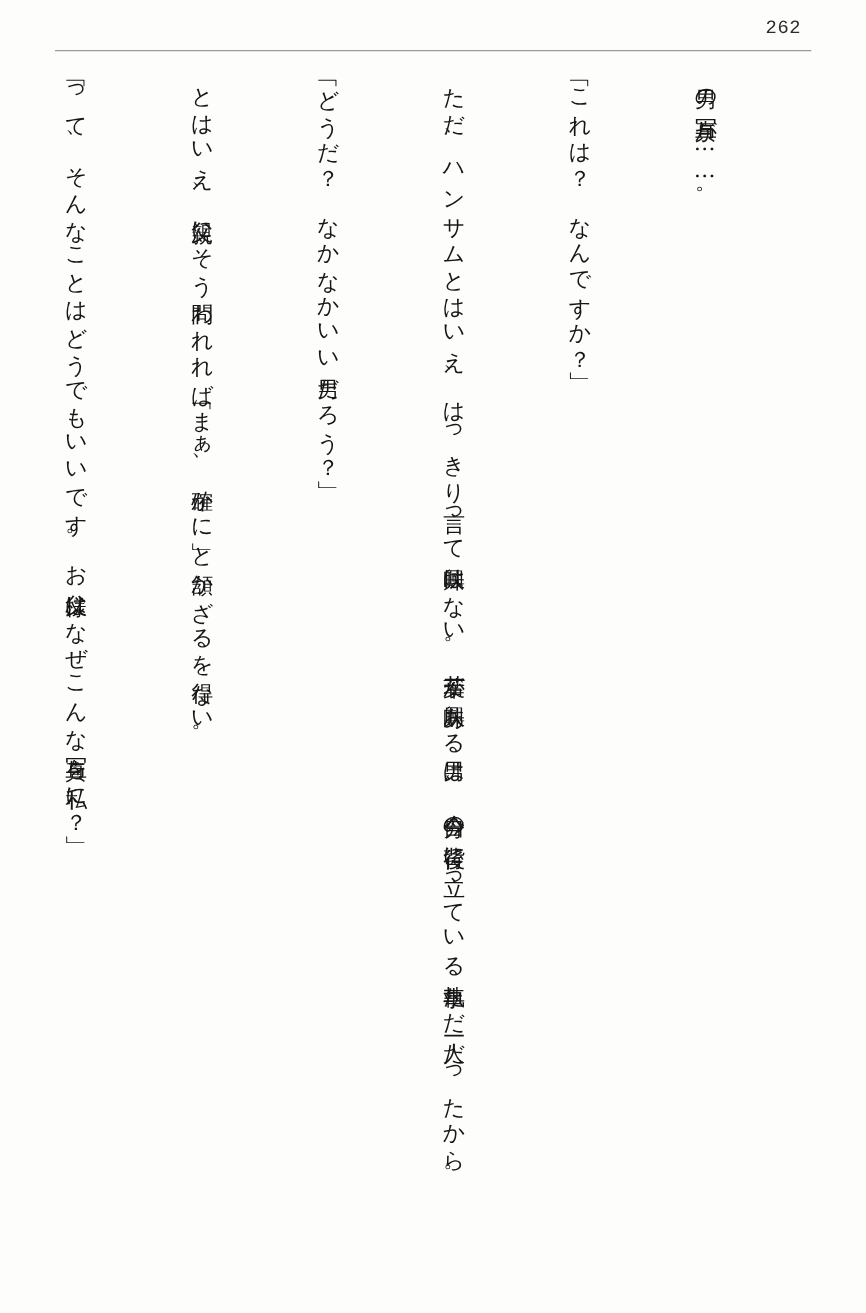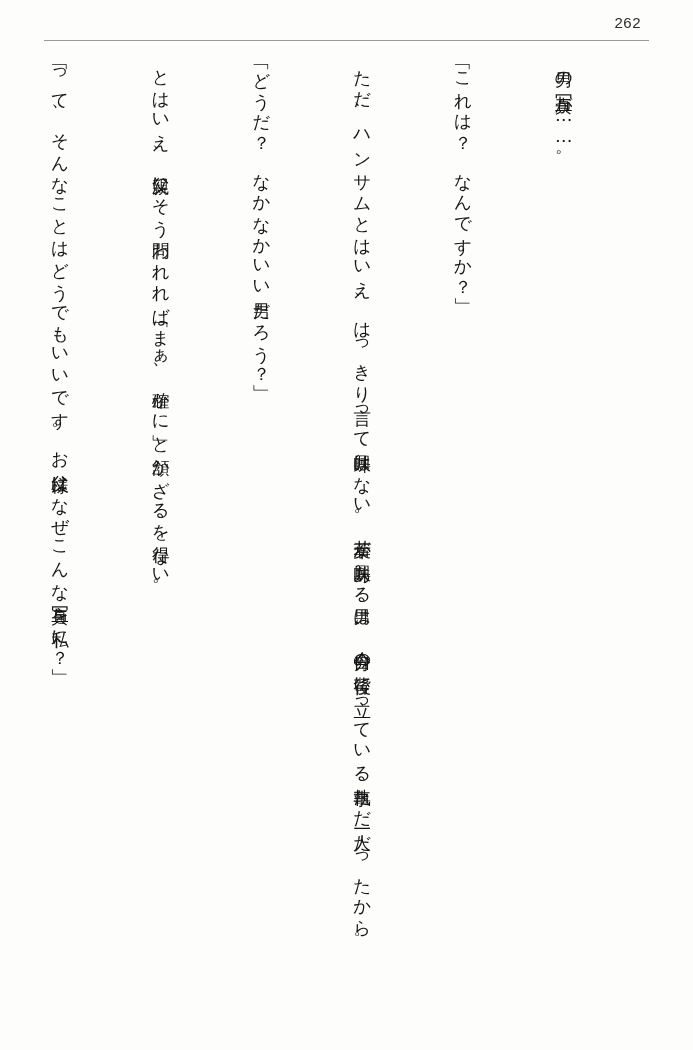--- a/index.html
+++ b/index.html
@@ -22,21 +22,21 @@
     background: #fdfdfc;
   }
 
   .page-number {
     position: absolute;
     top: 14px;
     right: 52px;
     font-size: 15px;
     letter-spacing: 0.5px;
     color: #2b2b2b;
-    font-family: Liberation Sans, sans-serif;
+    font-family: Liberation Mono, monospace;
   }
 
   .rule {
     position: absolute;
     top: 40px;
     left: 44px;
     right: 44px;
     height: 1px;
     background: #9a9a9a;
   }

